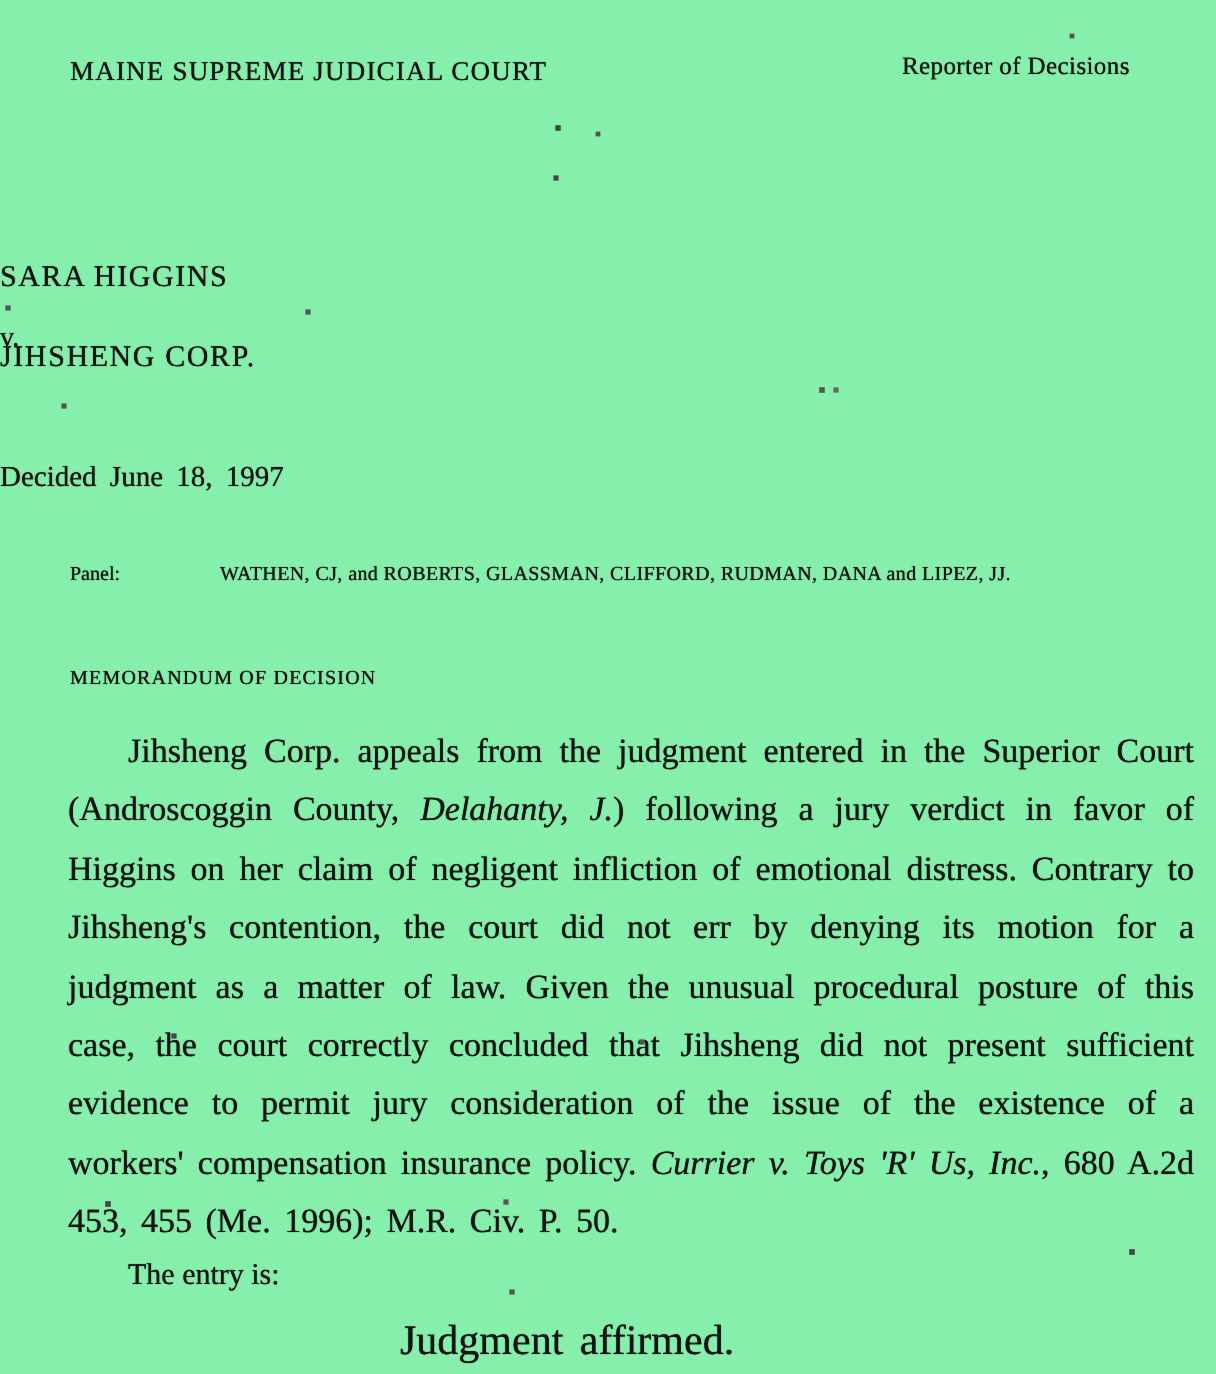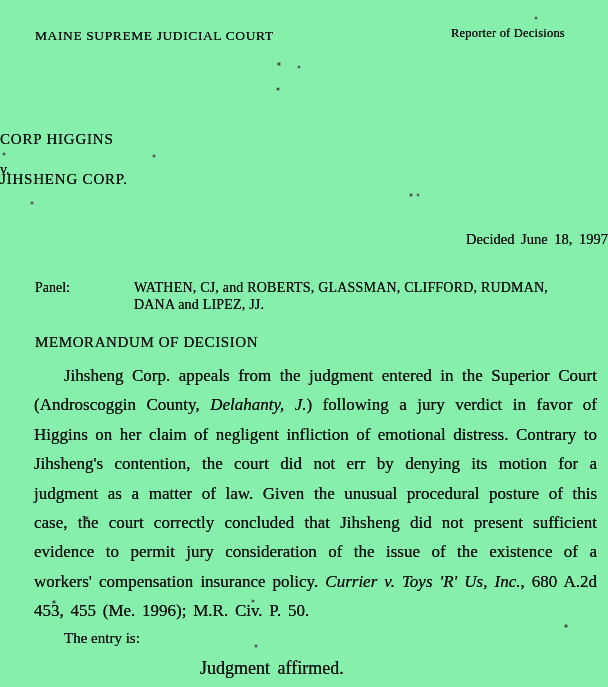--- a/index.html
+++ b/index.html
@@ -23,43 +23,43 @@
     font-size: 13.5px; letter-spacing: 0.6px;
   }
   .reporter-block {
     position: absolute; left: 410px; top: 26px;
     font-size: 12.5px; line-height: 14.5px; letter-spacing: 0.2px; margin-left: 41px;
   }
   .plaintiff  { position: absolute; top: 131px; width: 100%; font-size: 15px; letter-spacing: 0.8px; }
   .versus     { position: absolute; top: 162px; width: 100%; font-size: 14px; }
   .defendant  { position: absolute; top: 171px; width: 100%; font-size: 15px; letter-spacing: 0.8px; }
   .submitted  { position: absolute; top: 216px; width: 100%; font-size: 14.5px; word-spacing: 3px; }
-  .decided    { position: absolute; top: 231px; width: 100%; font-size: 14.5px; word-spacing: 3px; text-align: right; }
+  .decided    { position: absolute; top: 231px; width: 100%; font-size: 14.5px; word-spacing: 3px; }
 
   
   .panel-row {
     position: absolute; left: 35px; top: 279px; width: 545px;
-    display: flex; font-size: 14px; line-height: 17px;
+    display: flex; font-size: 10px; line-height: 17px;
   }
   .panel-label { width: 75px; flex: 0 0 75px; }
-  .panel-members { width: 470px; letter-spacing: 0.2px; margin-left: 24px; }
+  .panel-members { width: 470px; letter-spacing: 0.2px; }
 
   
   .memo-heading {
     position: absolute; left: 35px; top: 334px;
-    font-size: 15px; letter-spacing: 0.6px;
+    font-size: 10px; letter-spacing: 0.6px;
   }
   .memo-paragraph {
     position: absolute; left: 34px; top: 361px; width: 563px;
     font-size: 17px; line-height: 29.4px;
     text-align: justify; text-indent: 30px;
     word-spacing: 2.5px;
   }
   .entry-intro { position: absolute; left: 64px; top: 630px; font-size: 15px; }
-  .entry-line  { position: absolute; left: 200px; top: 658px; font-size: 18px; word-spacing: 3px; }
+  .entry-line  { position: absolute; left: 200px; top: 658px; font-size: 21px; word-spacing: 3px; }
 
   
   .specks {
     position: absolute; left: 0; top: 0; width: 2px; height: 2px;
     background: transparent; color: #333;
     box-shadow:
       278px 63px 0 0.4px #444,
       298px 66px 0 0.2px #555,
       277px 88px 0 0.3px #444,
       535px 17px 0 0.2px #555,
@@ -80,21 +80,21 @@
 <body>
 
 <div class="page">
 
   <div class="court-name">MAINE SUPREME JUDICIAL COURT</div>
 
   <div class="reporter-block">
     <div>Reporter of Decisions</div>
   </div>
 
-  <div class="plaintiff">CORP HIGGINS</div>
+  <div class="plaintiff">SARA HIGGINS</div>
   <div class="versus">v.</div>
   <div class="defendant">JIHSHENG CORP.</div>
   <div class="decided">Decided June 18, 1997</div>
 
   <div class="panel-row">
     <div class="panel-label">Panel:</div>
     <div class="panel-members">WATHEN, CJ, and ROBERTS, GLASSMAN, CLIFFORD, RUDMAN, DANA and LIPEZ, JJ.</div>
   </div>
 
   <div class="memo-heading">MEMORANDUM OF DECISION</div>

